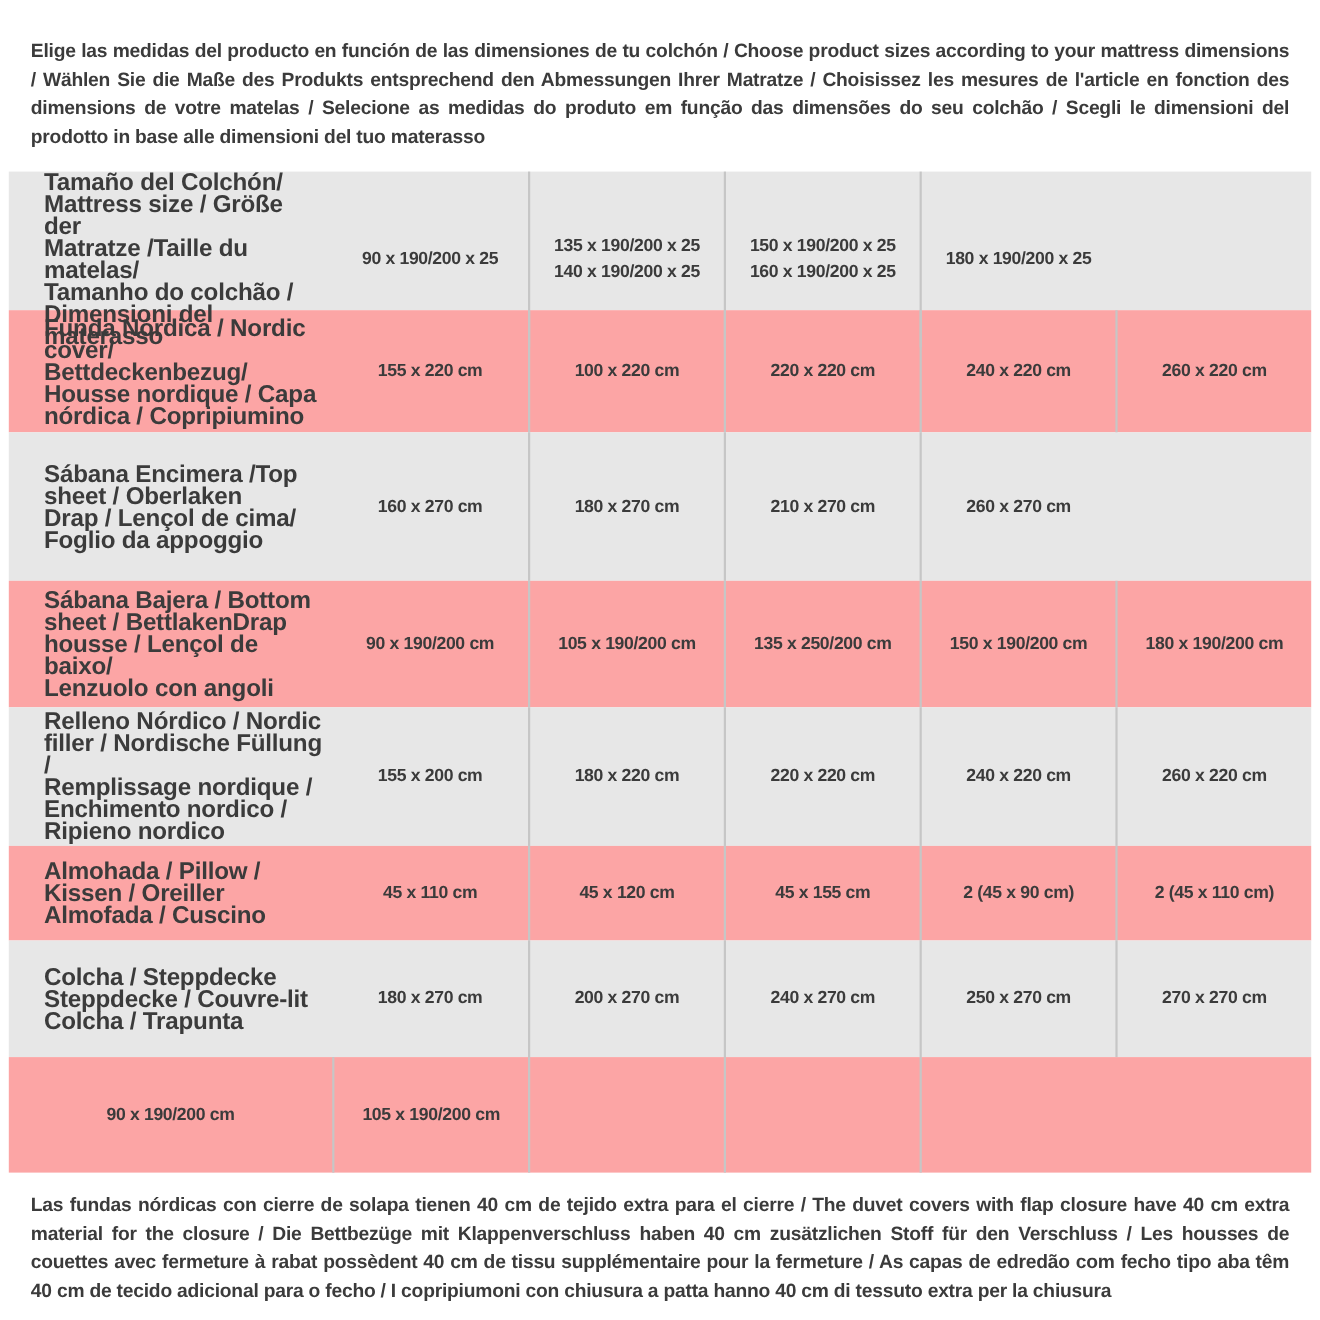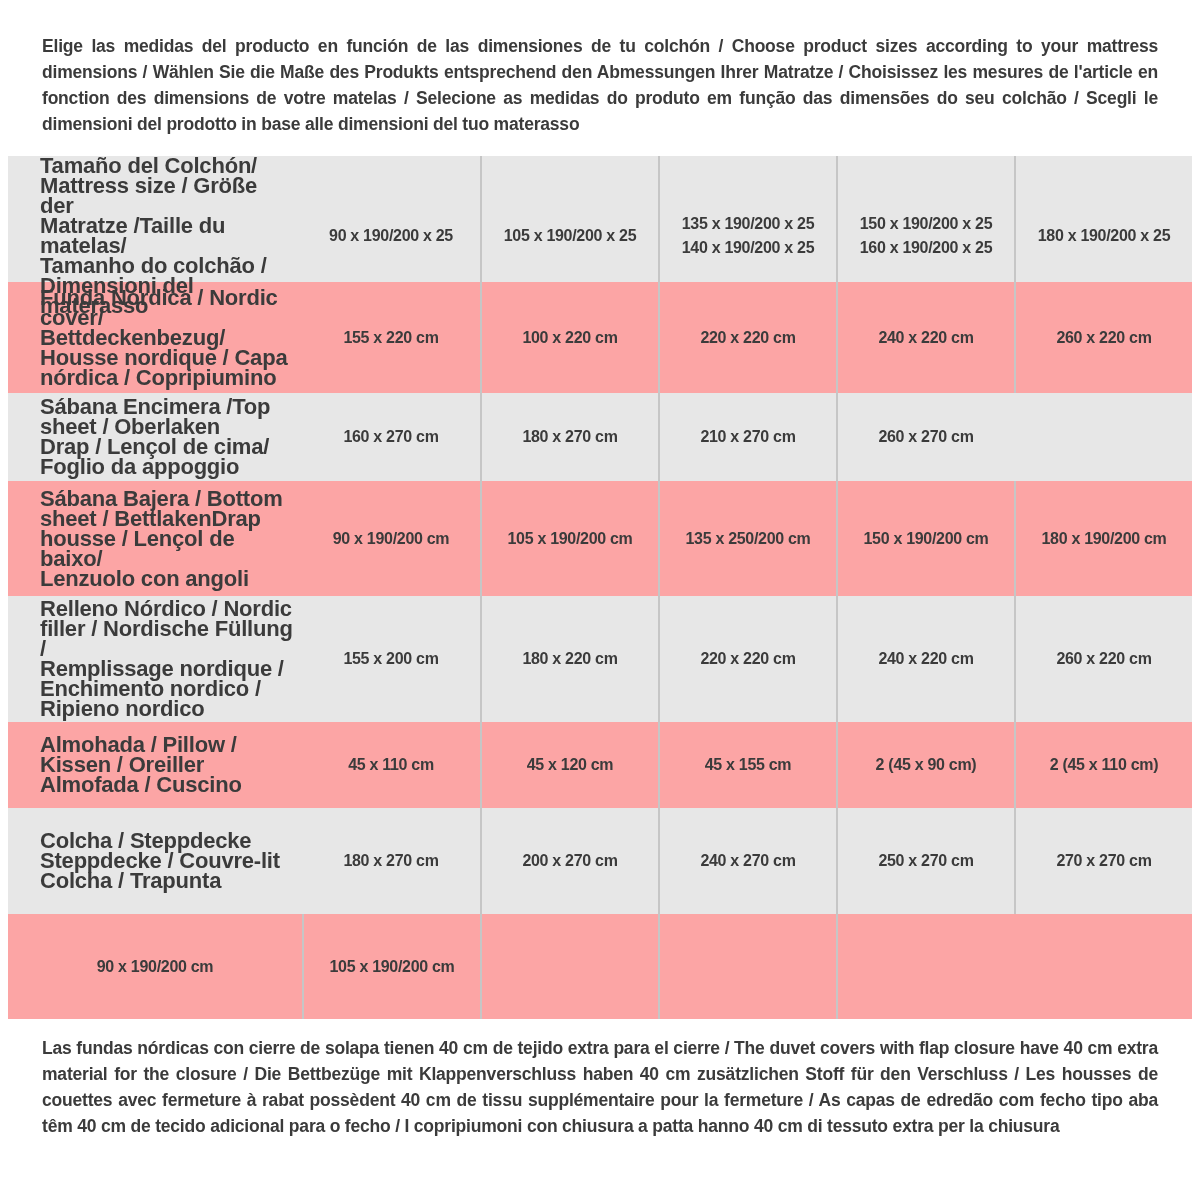--- a/index.html
+++ b/index.html
@@ -18,37 +18,37 @@
     height: 1200px;
     box-sizing: border-box;
     padding-top: 33px;
   }
   .para {
     font-weight: bold;
     font-size: 17.5px;
     line-height: 26px;
     letter-spacing: -0.2px;
     text-align: justify;
-    margin: 0 42px;
+    margin: 0 28px;
     color: #3b3b3b;
   }
   .size-table {
     margin: 19px 8px 0 8px;
     width: 1184px;
   }
   .trow {
     display: grid;
     grid-template-columns: 294px repeat(5, 1fr);
     width: 100%;
   }
   .trow.gray { background: #e7e7e7; }
   .trow.white { background: #fca5a5; }
   .r0 { height: 126px; }
   .r1 { height: 111px; }
-  .r2 { height: 88px; }
+  .r2 { height: 135px; }
   .r3 { height: 115px; }
   .r4 { height: 126px; }
   .r5 { height: 86px; }
   .r6 { height: 106px; }
   .r7 { height: 105px; }
   .cell {
     display: flex;
     align-items: center;
     box-sizing: border-box;
     font-weight: bold;
@@ -86,21 +86,20 @@
 
   <div class="size-table">
 
     <div class="trow gray r0">
       <div class="cell label-cell">Tamaño del Colchón/
 Mattress size / Größe der
 Matratze /Taille du matelas/
 Tamanho do colchão /
 Dimensioni del materasso</div>
       <div class="cell val-cell">90 x 190/200 x 25</div>
-      <div class="cell val-cell">105 x 190/200 x 25</div>
       <div class="cell val-cell">135 x 190/200 x 25
 140 x 190/200 x 25</div>
       <div class="cell val-cell">150 x 190/200 x 25
 160 x 190/200 x 25</div>
       <div class="cell val-cell">180 x 190/200 x 25</div>
     </div>
 
     <div class="trow white r1">
       <div class="cell label-cell">Funda Nórdica / Nordic
 cover/ Bettdeckenbezug/

